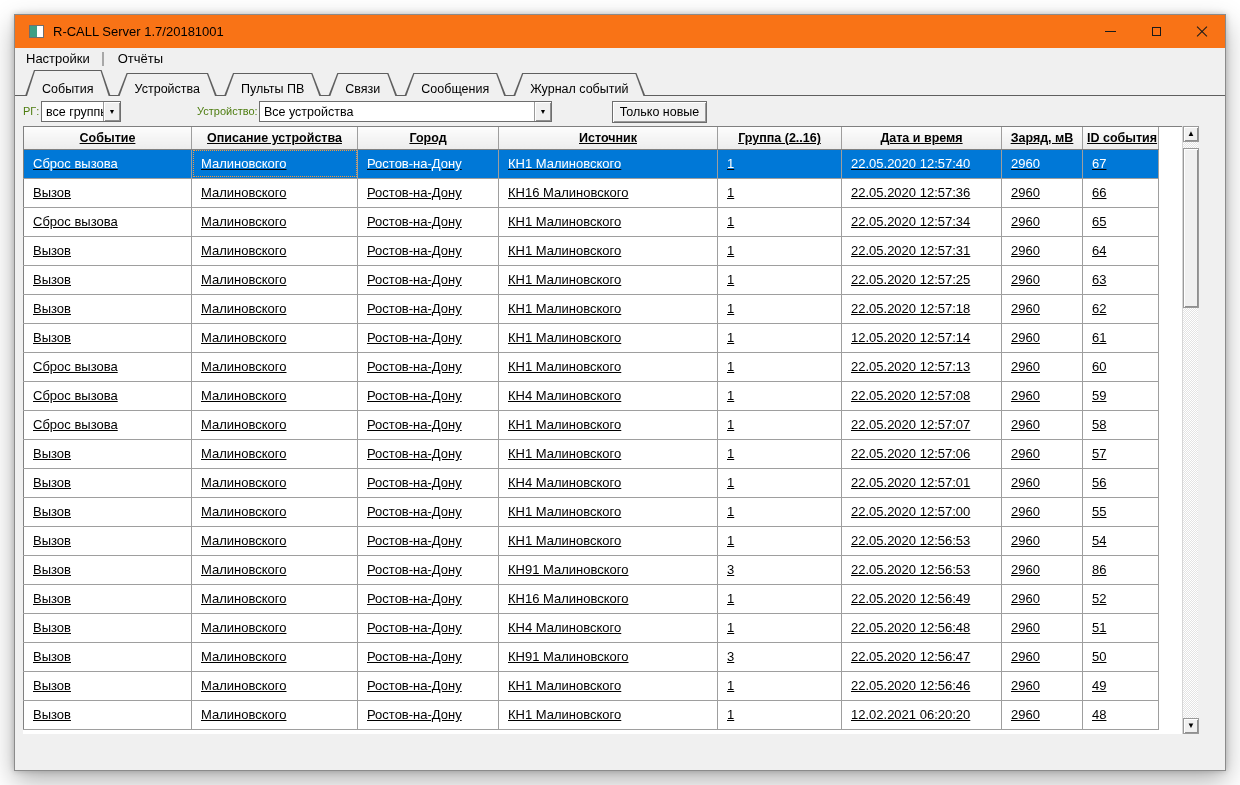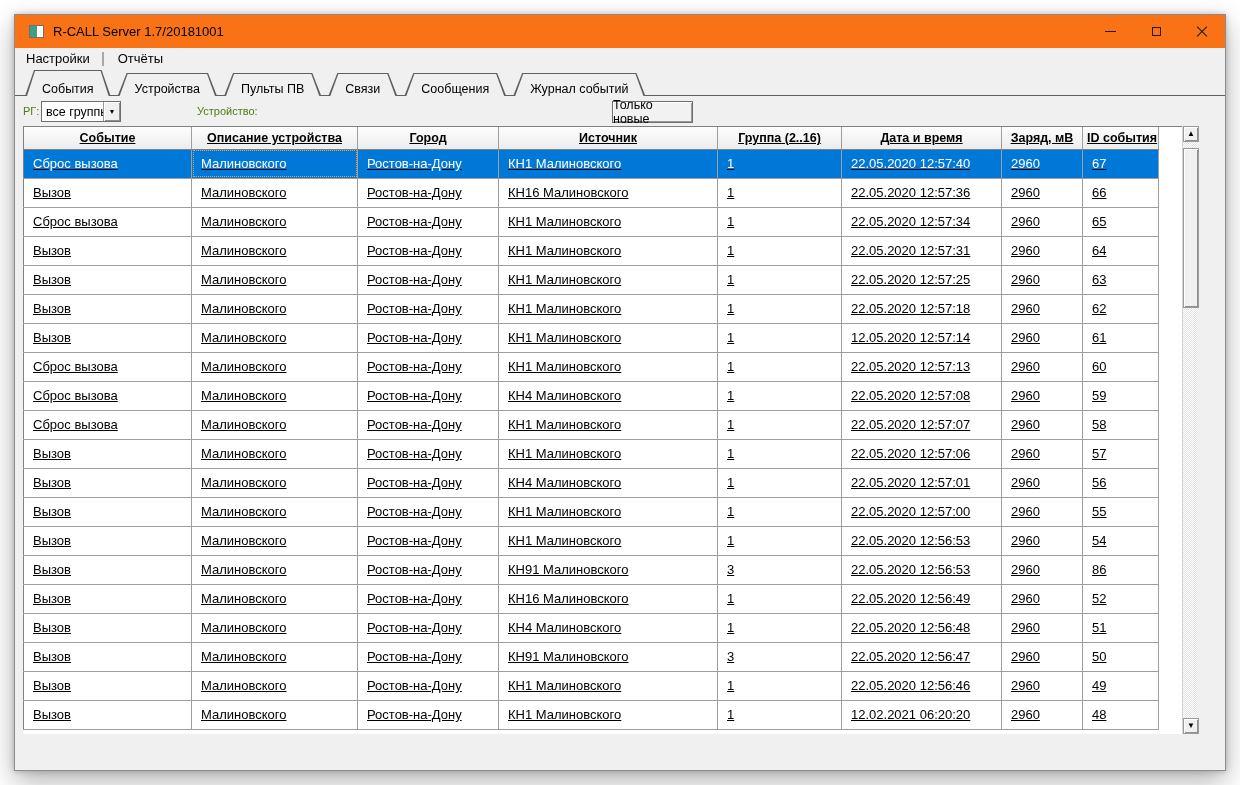--- a/index.html
+++ b/index.html
@@ -122,21 +122,25 @@
         </div>
       </div>
   </div>
 
   <div class="filter-label" style="left:8px;top:86px;">РГ:</div>
   <div class="combo" style="left:26px;top:86px;width:80px;">
     <div class="combo-value">все группы</div>
     <div class="combo-btn">▼</div>
   </div>
   <div class="filter-label" style="left:182px;top:86px;">Устройство:</div>
-  <div class="push-btn" style="left:597px;top:86px;width:81px;">Только новые</div>
+  <div class="combo" style="left:244px;top:86px;width:293px;">
+    <div class="combo-value">Все устройства</div>
+    <div class="combo-btn">▼</div>
+  </div>
+  <div class="push-btn" style="left:597px;top:86px;width:95px;text-align:center;">Только новые</div>
 
   <div class="grid-viewport">
     <table class="grid">
       <colgroup>
         <col style="width:168px">
           <col style="width:166px">
           <col style="width:141px">
           <col style="width:219px">
         <col style="width:124px">
           <col style="width:160px">

